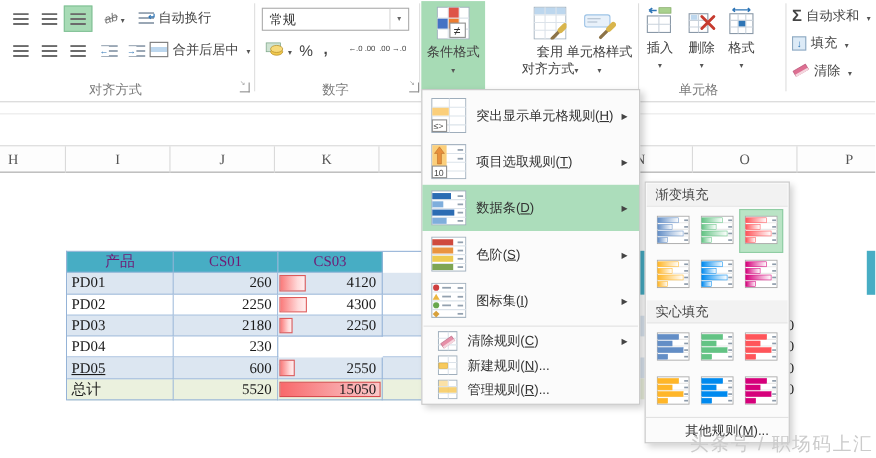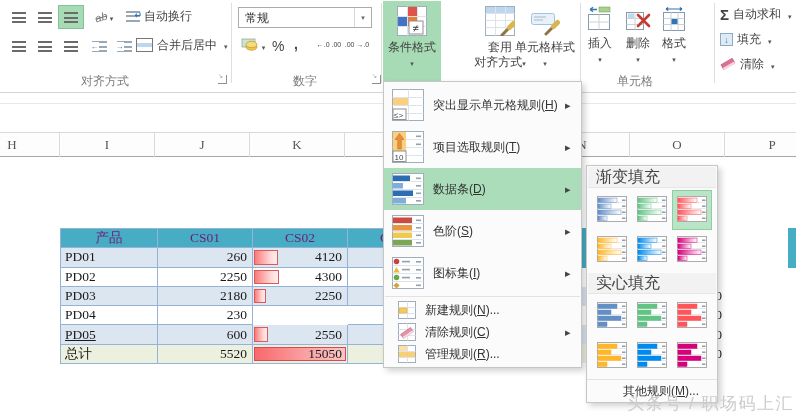--- a/index.html
+++ b/index.html
@@ -67,21 +67,21 @@
   .menu-item.small{height:22px;}
   .menu-item.selected{background:#ACDDBB;}
   .mi-ic{width:40px;display:flex;justify-content:center;align-items:center;flex:none;}
   .menu-item.small .mi-ic{width:26px;margin-left:6px;}
   .mi-label{flex:1;font-size:12px;color:#333;padding-left:5px;white-space:nowrap;}
   .mi-arrow{flex:none;width:12px;}
   .mi-arrow.on::after{content:"▸";font-size:11px;color:#444;}
   .menu-sep{height:1px;background:#E2E2E2;margin:2px 1px;}
   #cf-submenu{position:absolute;left:586px;top:165px;width:132px;background:#FBFBFB;border:1px solid #C6C6C6;
               box-shadow:3px 3px 6px rgba(0,0,0,0.18);z-index:11;box-sizing:border-box;}
-  .sub-header{height:20px;background:#F2F2F2;border-bottom:1px solid #E6E6E6;font-size:16px;color:#444;
+  .sub-header{height:20px;background:#F2F2F2;border-bottom:1px solid #E6E6E6;font-size:12px;color:#444;
               display:flex;align-items:center;padding-left:8px;margin:1px 1px 0 1px;cursor:default;}
   .swatch-grid{display:grid;grid-template-columns:repeat(3,40px);justify-content:center;padding:2px 0;}
   .swatch{height:40px;display:flex;align-items:center;justify-content:center;border:1px solid transparent;box-sizing:border-box;cursor:default;}
   .swatch.selected{background:#B9E4C5;border-color:#8FCDA3;}
   .more-rules{height:22px;border-top:1px solid #E2E2E2;display:flex;align-items:center;padding-left:36px;font-size:12px;color:#333;margin-top:1px;cursor:default;}
   #watermark{position:absolute;right:2px;top:392px;font-size:17px;color:#CBCBCB;letter-spacing:1.5px;z-index:30;
              font-family:"Liberation Sans","DejaVu Sans",sans-serif;}
 </style>
 </head>
 <body>
@@ -265,23 +265,20 @@
       <div class="zero-frag" style="left: 690px; top: 326.5px;">0</div>
       <div class="zero-frag" style="left: 690px; top: 345.8px;">0</div>
     </div>
   <div id="sheet-table">
       <div class="t-row hdr">
         <div class="t-cell" style="width: 97px;">
           <span>产品</span>
         </div>
         <div class="t-cell" style="width: 95px;">
           <span>CS01</span>
-        </div>
-        <div class="t-cell" style="width: 95px;">
-          <span>CS02</span>
         </div>
         <div class="t-cell" style="width: 95px;">
           <span>CS03</span>
         </div>
       </div>
       <div class="t-row alt">
         <div class="t-cell prod" style="width: 97px;">PD01</div>
         <div class="t-cell num" style="width: 95px;">260</div>
         <div class="t-cell num barcell" style="width: 95px;">
           <div class="dbar" style="width: calc(27.4% - 2px);"></div>
@@ -423,39 +420,39 @@
         </span>
         <span class="mi-label">图标集(<u>I</u>)</span>
         <span class="mi-arrow on"></span>
       </div>
       <div class="menu-sep"></div>
       <div class="menu-item small">
         <span class="mi-ic">
           <svg width="18" height="18">
             <rect x="0.5" y="0.5" width="17" height="17" fill="#fff" stroke="#9FAEBC"></rect>
             <path d="M0.5 6.5h17M0.5 12.5h17M9.5 0.5v17" stroke="#DCE3EA"></path>
-            <rect x="1" y="7" width="8" height="5" fill="#F7C95C" stroke="#D8A93C" stroke-width="0.5"></rect>
-          </svg>
-        </span>
-        <span class="mi-label">新建规则(<u>N</u>)...</span>
-        <span class="mi-arrow"></span>
-      </div>
-      <div class="menu-item small">
-        <span class="mi-ic">
-          <svg width="18" height="18">
-            <rect x="0.5" y="0.5" width="17" height="17" fill="#fff" stroke="#9FAEBC"></rect>
-            <path d="M0.5 6.5h17M0.5 12.5h17M9.5 0.5v17" stroke="#DCE3EA"></path>
             <g transform="rotate(-35 9 10)">
               <rect x="3" y="7.5" width="12" height="5" fill="#E78FA8" stroke="#B96A84" stroke-width="0.6"></rect>
               <rect x="3" y="10.8" width="12" height="2.2" fill="#F4D6DE"></rect>
             </g>
           </svg>
         </span>
         <span class="mi-label">清除规则(<u>C</u>)</span>
         <span class="mi-arrow on"></span>
+      </div>
+      <div class="menu-item small">
+        <span class="mi-ic">
+          <svg width="18" height="18">
+            <rect x="0.5" y="0.5" width="17" height="17" fill="#fff" stroke="#9FAEBC"></rect>
+            <path d="M0.5 6.5h17M0.5 12.5h17M9.5 0.5v17" stroke="#DCE3EA"></path>
+            <rect x="1" y="7" width="8" height="5" fill="#F7C95C" stroke="#D8A93C" stroke-width="0.5"></rect>
+          </svg>
+        </span>
+        <span class="mi-label">新建规则(<u>N</u>)...</span>
+        <span class="mi-arrow"></span>
       </div>
       <div class="menu-item small">
         <span class="mi-ic">
           <svg width="18" height="18">
             <rect x="0.5" y="0.5" width="17" height="17" fill="#fff" stroke="#9FAEBC"></rect>
             <path d="M0.5 6.5h17M0.5 12.5h17M9.5 0.5v17" stroke="#DCE3EA"></path>
             <rect x="1" y="7" width="16" height="5" fill="#F7C95C" opacity="0.85"></rect>
             <rect x="1" y="1" width="8" height="5" fill="#F7C95C" opacity="0.55"></rect>
           </svg>
         </span>

